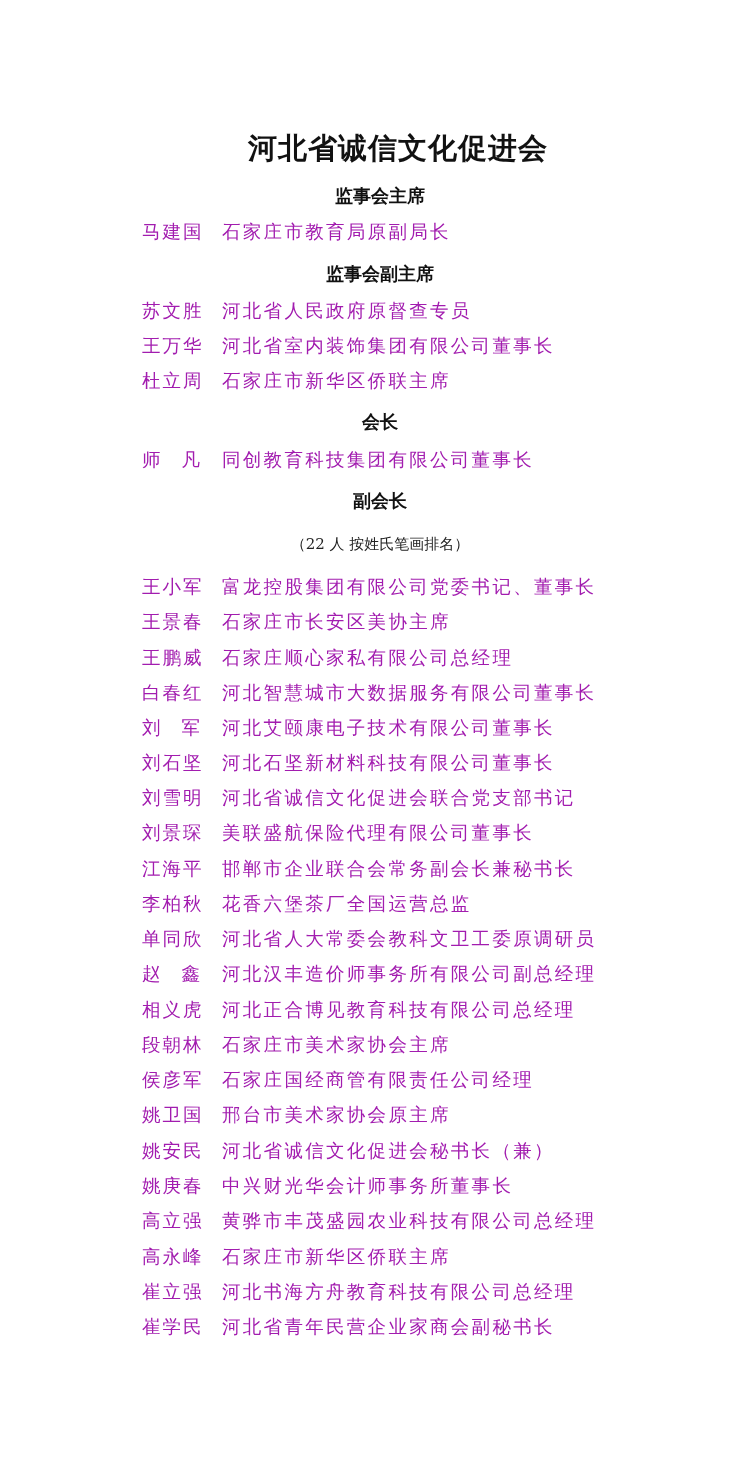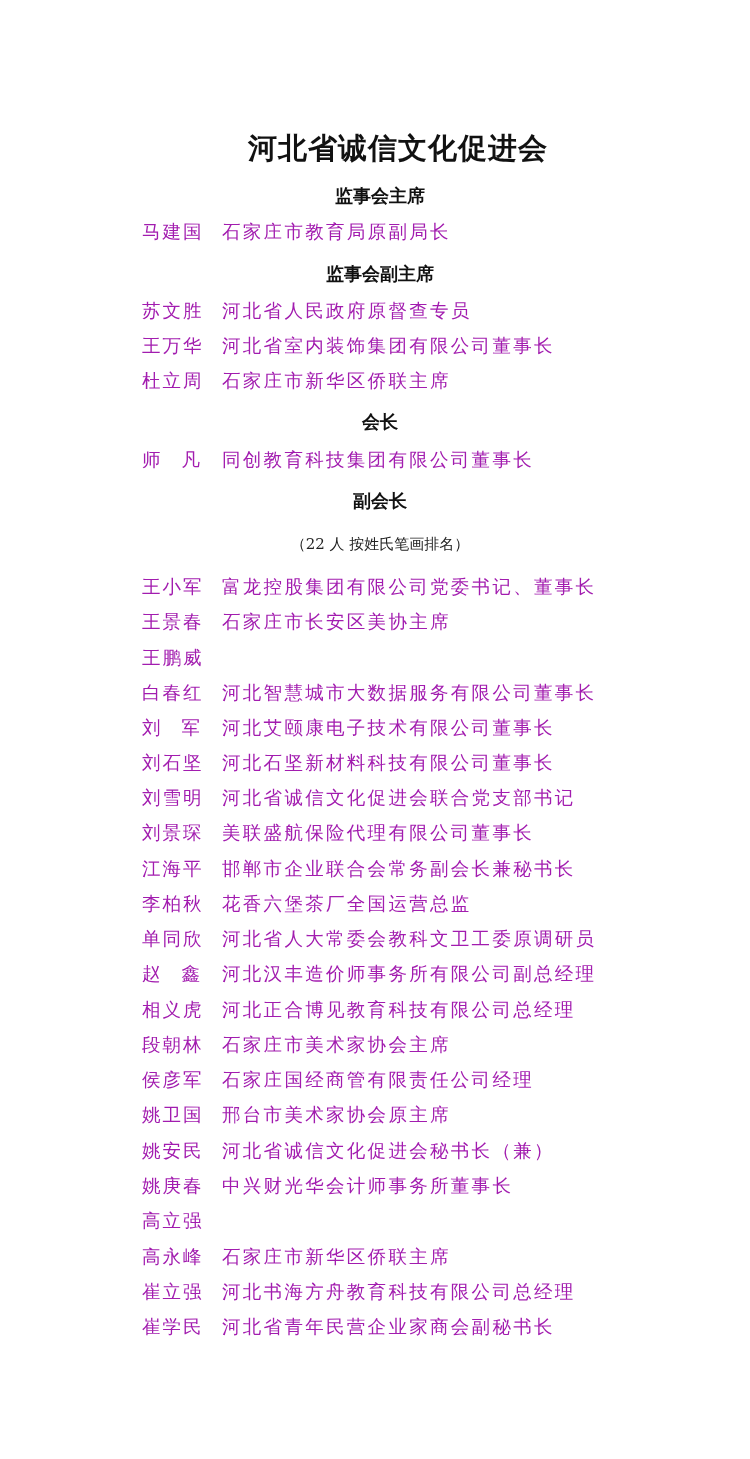--- a/index.html
+++ b/index.html
@@ -124,20 +124,21 @@
   <div class="row" style="top:572px;">
     <span class="name">王小军</span>
     <span class="role">富龙控股集团有限公司党委书记、董事长</span>
   </div>
   <div class="row" style="top:607px;">
     <span class="name">王景春</span>
     <span class="role">石家庄市长安区美协主席</span>
   </div>
   <div class="row" style="top:643px;justify-content:center;">
     <span class="name">王鹏威</span>
+    <span class="role">石家庄顺心家私有限公司总经理</span>
   </div>
   <div class="row" style="top:678px;">
     <span class="name">白春红</span>
     <span class="role">河北智慧城市大数据服务有限公司董事长</span>
   </div>
   <div class="row" style="top:713px;">
     <span class="name spaced">
       <span>刘</span>
       <span>军</span>
     </span>
@@ -193,20 +194,21 @@
   <div class="row" style="top:1136px;">
     <span class="name">姚安民</span>
     <span class="role">河北省诚信文化促进会秘书长（兼）</span>
   </div>
   <div class="row" style="top:1171px;">
     <span class="name">姚庚春</span>
     <span class="role">中兴财光华会计师事务所董事长</span>
   </div>
   <div class="row" style="top:1206px;">
     <span class="name">高立强</span>
+    <span class="role">黄骅市丰茂盛园农业科技有限公司总经理</span>
   </div>
   <div class="row" style="top:1242px;">
     <span class="name">高永峰</span>
     <span class="role">石家庄市新华区侨联主席</span>
   </div>
   <div class="row" style="top:1277px;">
     <span class="name">崔立强</span>
     <span class="role">河北书海方舟教育科技有限公司总经理</span>
   </div>
   <div class="row" style="top:1312px;">

